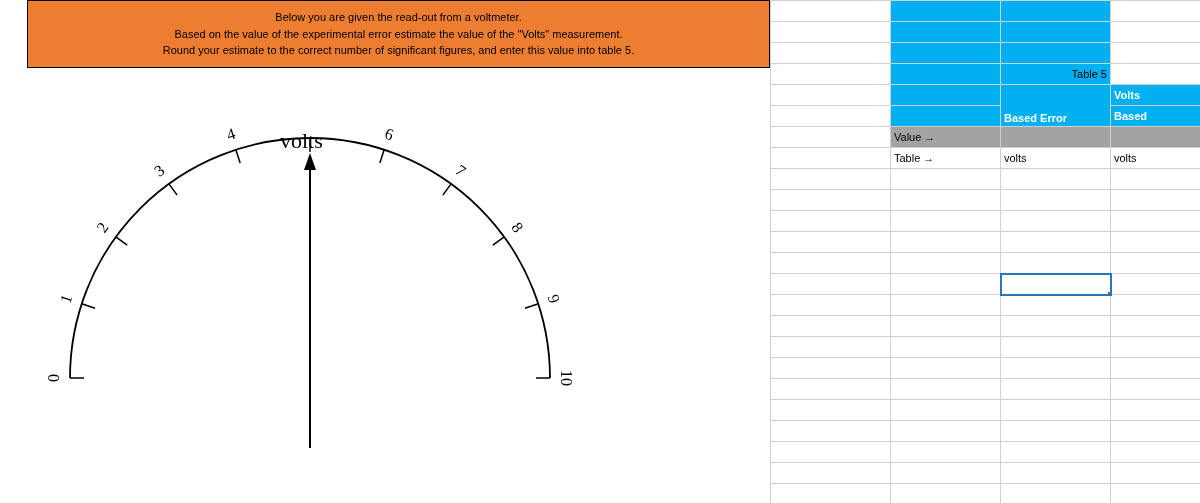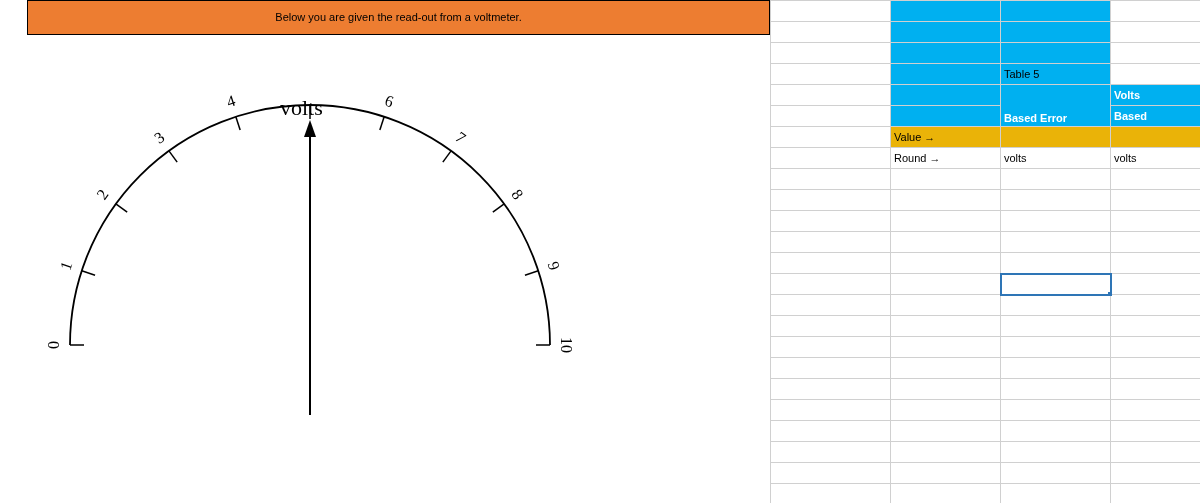--- a/index.html
+++ b/index.html
@@ -60,41 +60,43 @@
     font-size: 11px;
     padding: 2px 3px;
     vertical-align: middle;
     overflow: hidden;
   }
   .spreadsheet col.c1 { width: 120px; }
   .spreadsheet col.c2 { width: 110px; }
   .spreadsheet col.c3 { width: 110px; }
   .spreadsheet col.c4 { width: 90px; }
   .cell-blue { background: #00b0f0; color: #fff; font-weight: bold; }
-  .cell-blue-center { background: #00b0f0; color: #000; text-align: left; }
-  .cell-lightblue { background: #eab308; }
+  .cell-blue-center { background: #00b0f0; color: #000; text-align: right; }
+  .cell-lightblue { background: #a3a3a3; }
   .selected-cell {
     border: 2px solid #2e75b6 !important;
     position: relative;
   }
   .fill-handle {
     position: absolute;
     right: -3px;
     bottom: -3px;
     width: 5px;
     height: 5px;
     background: #2e75b6;
   }
 </style>
 </head>
 <body>
 
 <div class="left-panel">
   <div class="instructions">
     <div>Below you are given the read-out from a voltmeter.</div>
+    <div>Based on the value of the experimental error estimate the value of the "Volts" measurement.</div>
+    <div>Round your estimate to the correct number of significant figures, and enter this value into table 5.</div>
   </div>
   <div class="meter-area">
     <div class="volts-label">volts</div>
     <svg class="meter-svg" width="560" height="350">
 
       <path d="M 30 250 A 240 240 0 0 1 510 250" stroke="#000" stroke-width="1.8" fill="none"></path>
 
       <g id="ticks">
           <line x1="30" y1="249.99999999999997" x2="44" y2="249.99999999999997" stroke="#000" stroke-width="1.5"></line>
           <text x="14" y="254.99999999999997" text-anchor="middle" font-family="Times New Roman, serif" font-size="16" transform="rotate(-90 14 249.99999999999997)">0</text>
@@ -171,21 +173,21 @@
       <td class="cell-blue">Based</td>
     </tr>
     <tr>
       <td></td>
       <td class="cell-lightblue">Value →</td>
       <td class="cell-lightblue"></td>
       <td class="cell-lightblue"></td>
     </tr>
     <tr>
       <td></td>
-      <td>Round →</td>
+      <td>Table →</td>
       <td>volts</td>
       <td>volts</td>
     </tr>
     <tr>
           <td></td>
           <td></td>
           <td></td>
           <td></td>
         </tr>
     <tr>

